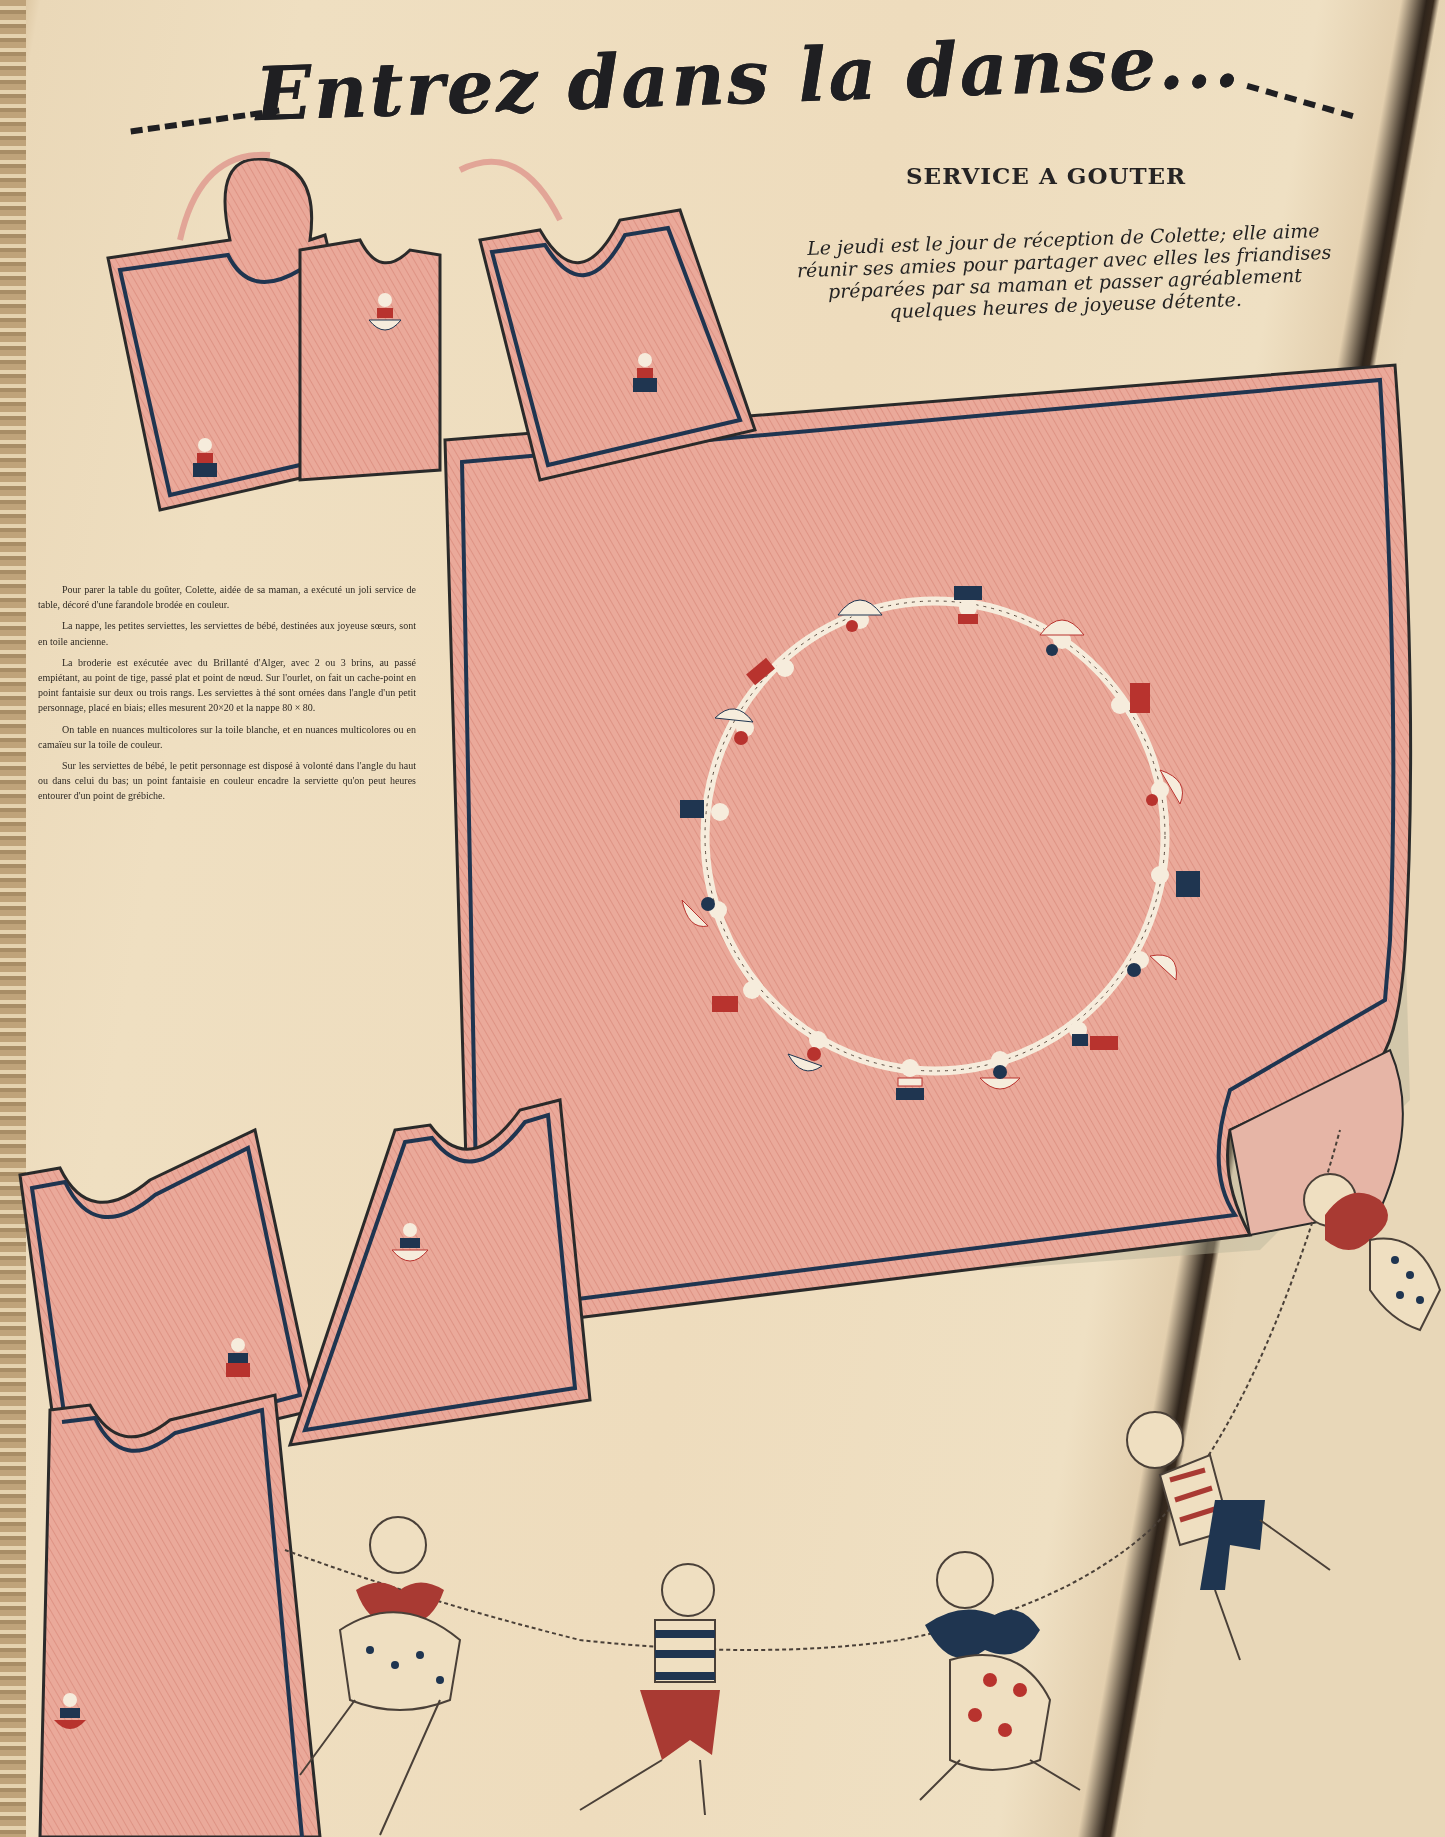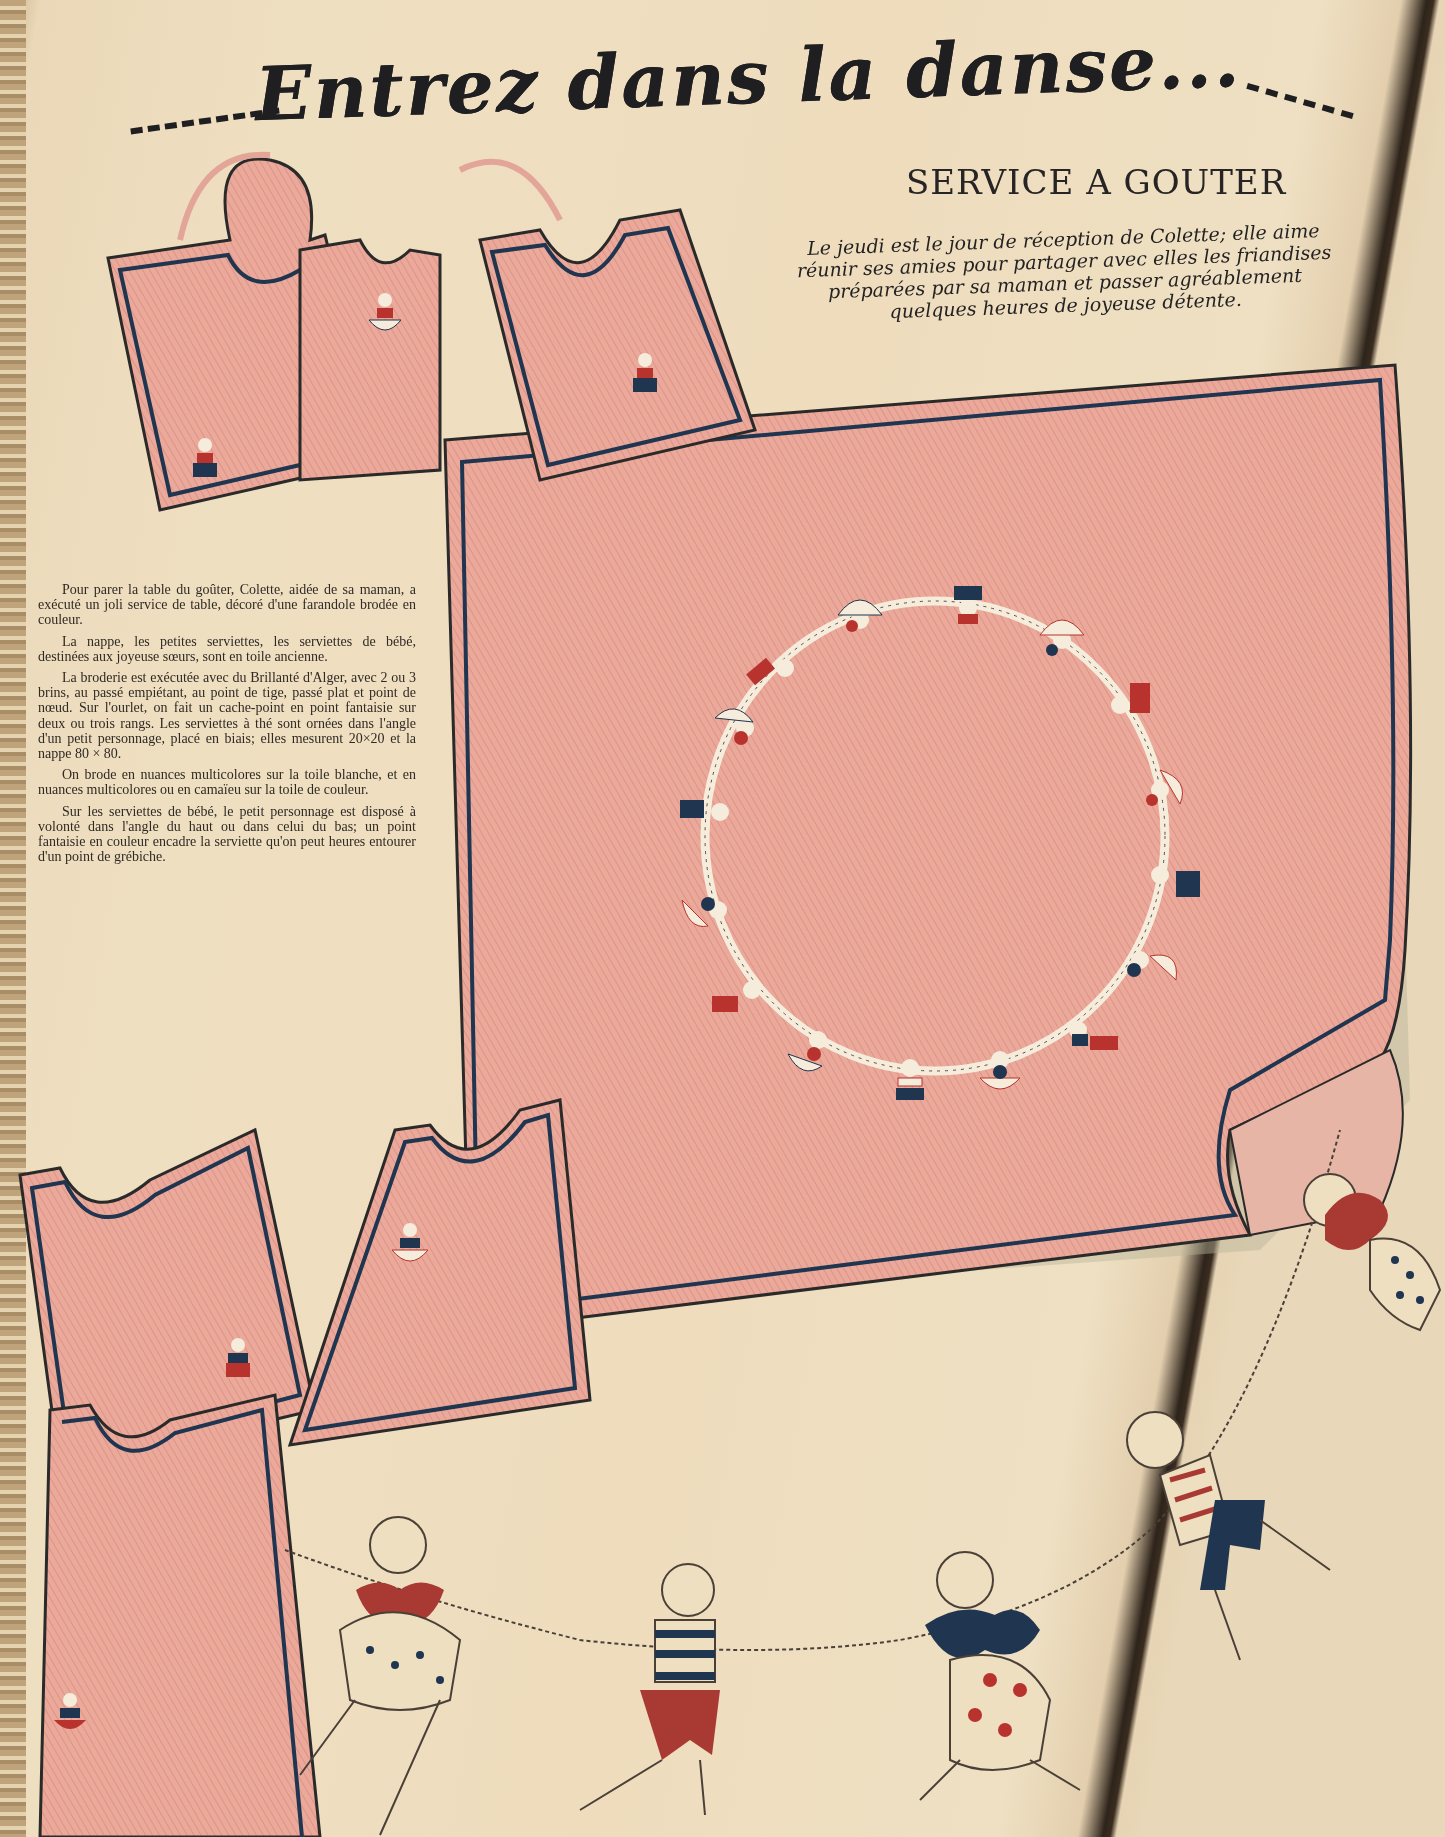--- a/index.html
+++ b/index.html
@@ -7,23 +7,23 @@
     background:#e9d6b6;font-family:"Liberation Serif",serif;}
   .page{position:absolute;left:0;top:0;width:1445px;height:1837px;
     background:linear-gradient(100deg,#c9b08a 0px,#d9c29c 20px,#ead8b8 40px,#efdfc1 300px,#eedcbd 900px,#efe0c3 1300px,#e3cfae 1380px,#2e241b 1405px,#3a2c1f 1412px,#e6d4b4 1418px,#e8d7b8 1445px);}
   .spine{position:absolute;left:0;top:0;width:26px;height:1837px;
     background:repeating-linear-gradient(180deg,#bfa37a 0 6px,#e5d2ae 6px 10px,#a88d66 10px 14px);}
   .title{position:absolute;left:255px;top:34px;font-family:"DejaVu Serif",serif;font-style:italic;font-weight:bold;
     font-size:74px;color:#1f1f22;letter-spacing:2px;transform:rotate(-2deg);white-space:nowrap;
     text-shadow:0 0 0 #1f1f22;}
   .title-dash-left{position:absolute;left:130px;top:118px;width:150px;height:0;border-top:6px dashed #1f1f22;transform:rotate(-8deg);}
   .title-dash-right{position:absolute;left:1245px;top:98px;width:110px;height:0;border-top:6px dashed #1f1f22;transform:rotate(16deg);}
-  .subtitle{position:absolute;left:906px;top:162px;font-family:"DejaVu Serif",serif;font-weight:normal;font-size:34px;color:#262424;letter-spacing:1px;}
+  .subtitle{position:absolute;left:906px;top:162px;font-family:"DejaVu Serif",serif;font-weight:bold;font-size:23px;color:#262424;letter-spacing:1px;}
   .intro{position:absolute;left:792px;top:228px;width:545px;font-family:"DejaVu Serif",serif;font-style:italic;font-size:19px;line-height:22px;color:#232222;text-align:center;transform:rotate(-2deg);}
-  .body-text{position:absolute;left:38px;top:582px;width:378px;font-family:"Liberation Serif",serif;font-size:14px;line-height:15.2px;color:#2f2a24;text-align:justify;}
+  .body-text{position:absolute;left:38px;top:582px;width:378px;font-family:"Liberation Serif",serif;font-size:10px;line-height:15.2px;color:#2f2a24;text-align:justify;}
   .body-text p{margin:0 0 6px 0;text-indent:24px;}
   .illus{position:absolute;left:0;top:0;width:1445px;height:1837px;}
 </style>
 </head>
 <body>
 
 <div class="page">
   <div class="spine"></div>
 
   <div class="title-dash-left"></div>
@@ -231,16 +231,16 @@
         <circle cx="1410" cy="1275" r="4" fill="#1f3550" stroke="none"></circle>
         <circle cx="1400" cy="1295" r="4" fill="#1f3550" stroke="none"></circle>
         <circle cx="1420" cy="1300" r="4" fill="#1f3550" stroke="none"></circle>
     </g>
   </svg>
 
   <div class="body-text">
     <p>Pour parer la table du goûter, Colette, aidée de sa maman, a exécuté un joli service de table, décoré d'une farandole brodée en couleur.</p>
     <p>La nappe, les petites serviettes, les serviettes de bébé, destinées aux joyeuse sœurs, sont en toile ancienne.</p>
     <p>La broderie est exécutée avec du Brillanté d'Alger, avec 2 ou 3 brins, au passé empiétant, au point de tige, passé plat et point de nœud. Sur l'ourlet, on fait un cache-point en point fantaisie sur deux ou trois rangs. Les serviettes à thé sont ornées dans l'angle d'un petit personnage, placé en biais; elles mesurent 20×20 et la nappe 80 × 80.</p>
-    <p>On brode en nuances multicolores sur la toile blanche, et en nuances multicolores ou en camaïeu sur la toile de couleur.</p>
+    <p>On table en nuances multicolores sur la toile blanche, et en nuances multicolores ou en camaïeu sur la toile de couleur.</p>
     <p>Sur les serviettes de bébé, le petit personnage est disposé à volonté dans l'angle du haut ou dans celui du bas; un point fantaisie en couleur encadre la serviette qu'on peut heures entourer d'un point de grébiche.</p>
   </div>
 </div>
 
 </body></html>

